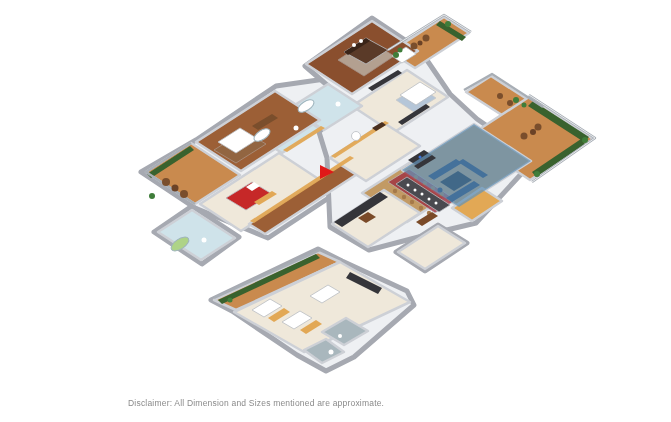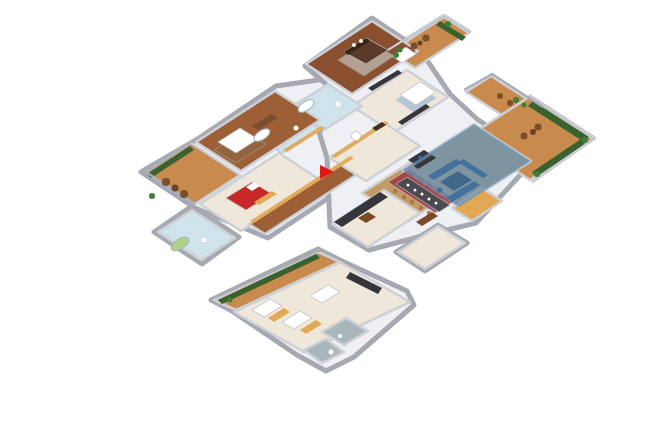--- a/index.html
+++ b/index.html
@@ -160,13 +160,14 @@
   <circle cx="166" cy="182" r="4" fill="#7a4e2c"></circle>
   <circle cx="184" cy="194" r="4" fill="#7a4e2c"></circle>
   <circle cx="175" cy="188" r="3.5" fill="#6b4226"></circle>
   <circle cx="500" cy="96" r="3" fill="#7a4e2c"></circle>
   <circle cx="510" cy="103" r="3" fill="#7a4e2c"></circle>
 
   <polygon points="320,165 320,179 334,172" fill="#e01818"></polygon>
 
 </svg>
 
+<div class="disclaimer">Disclaimer: All Dimension and Sizes mentioned are approximate.</div>
 </div>
 
 </body></html>

